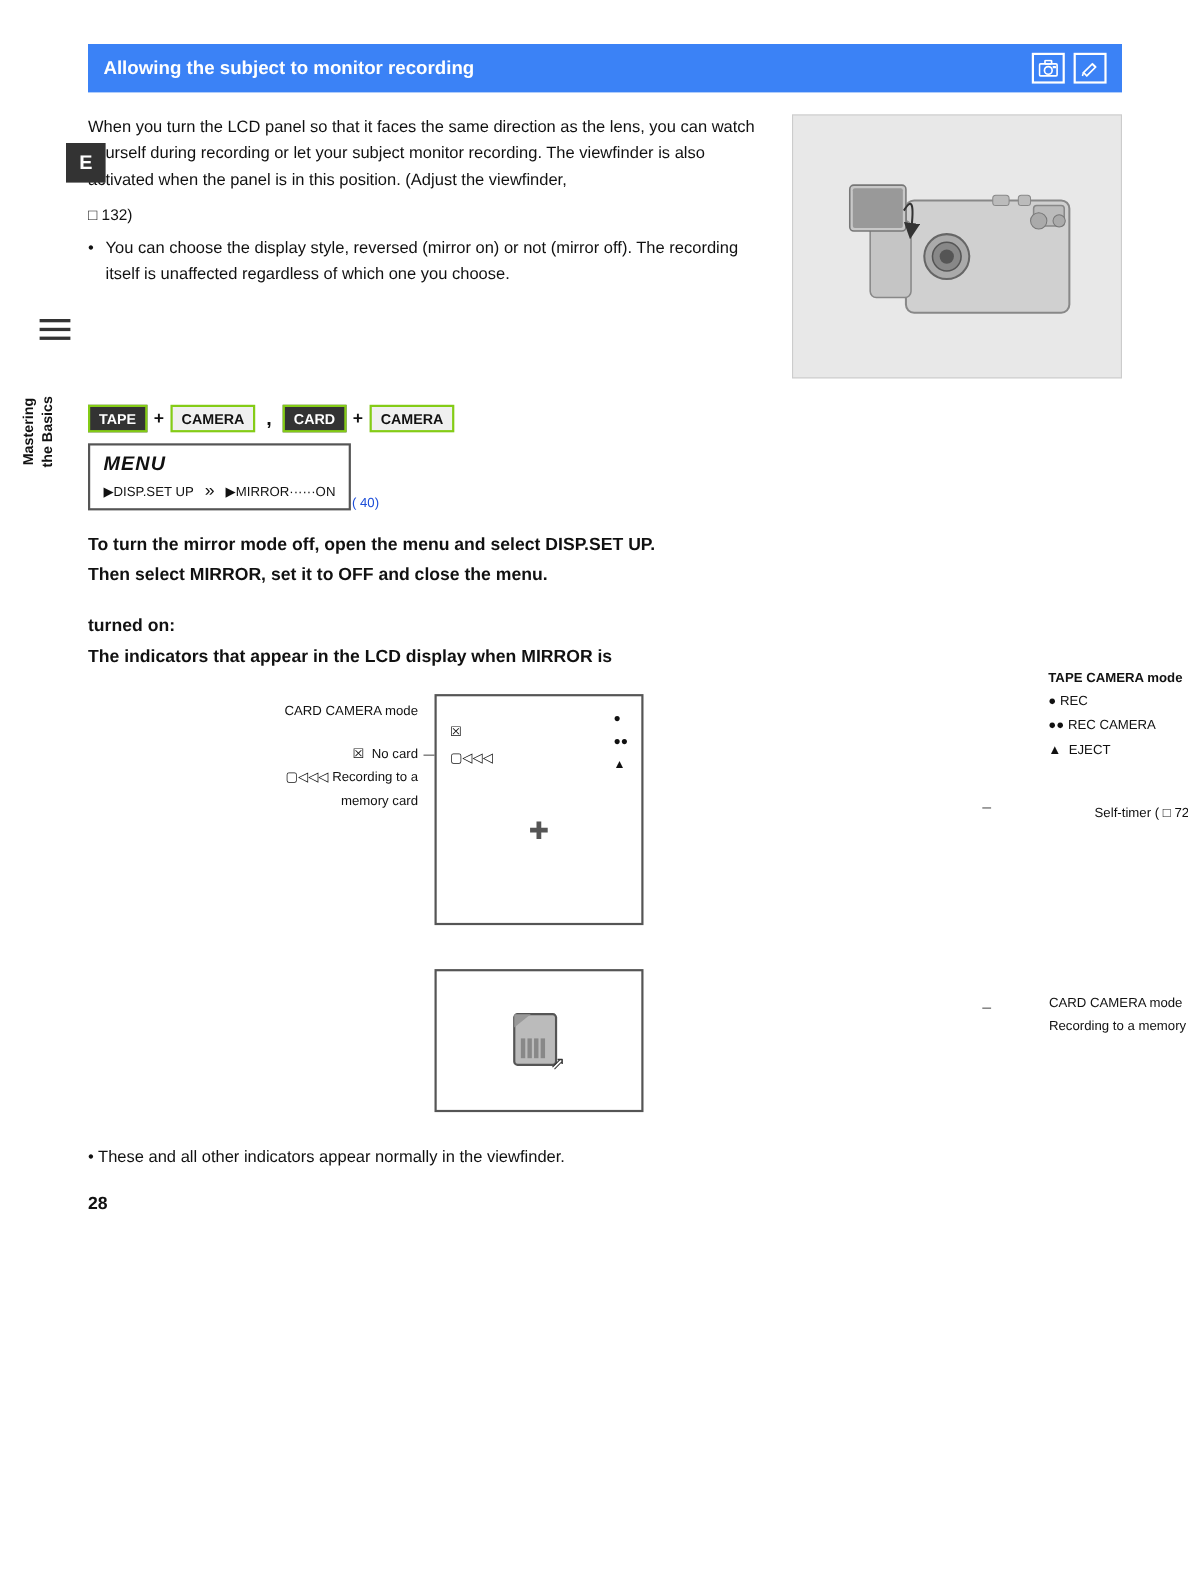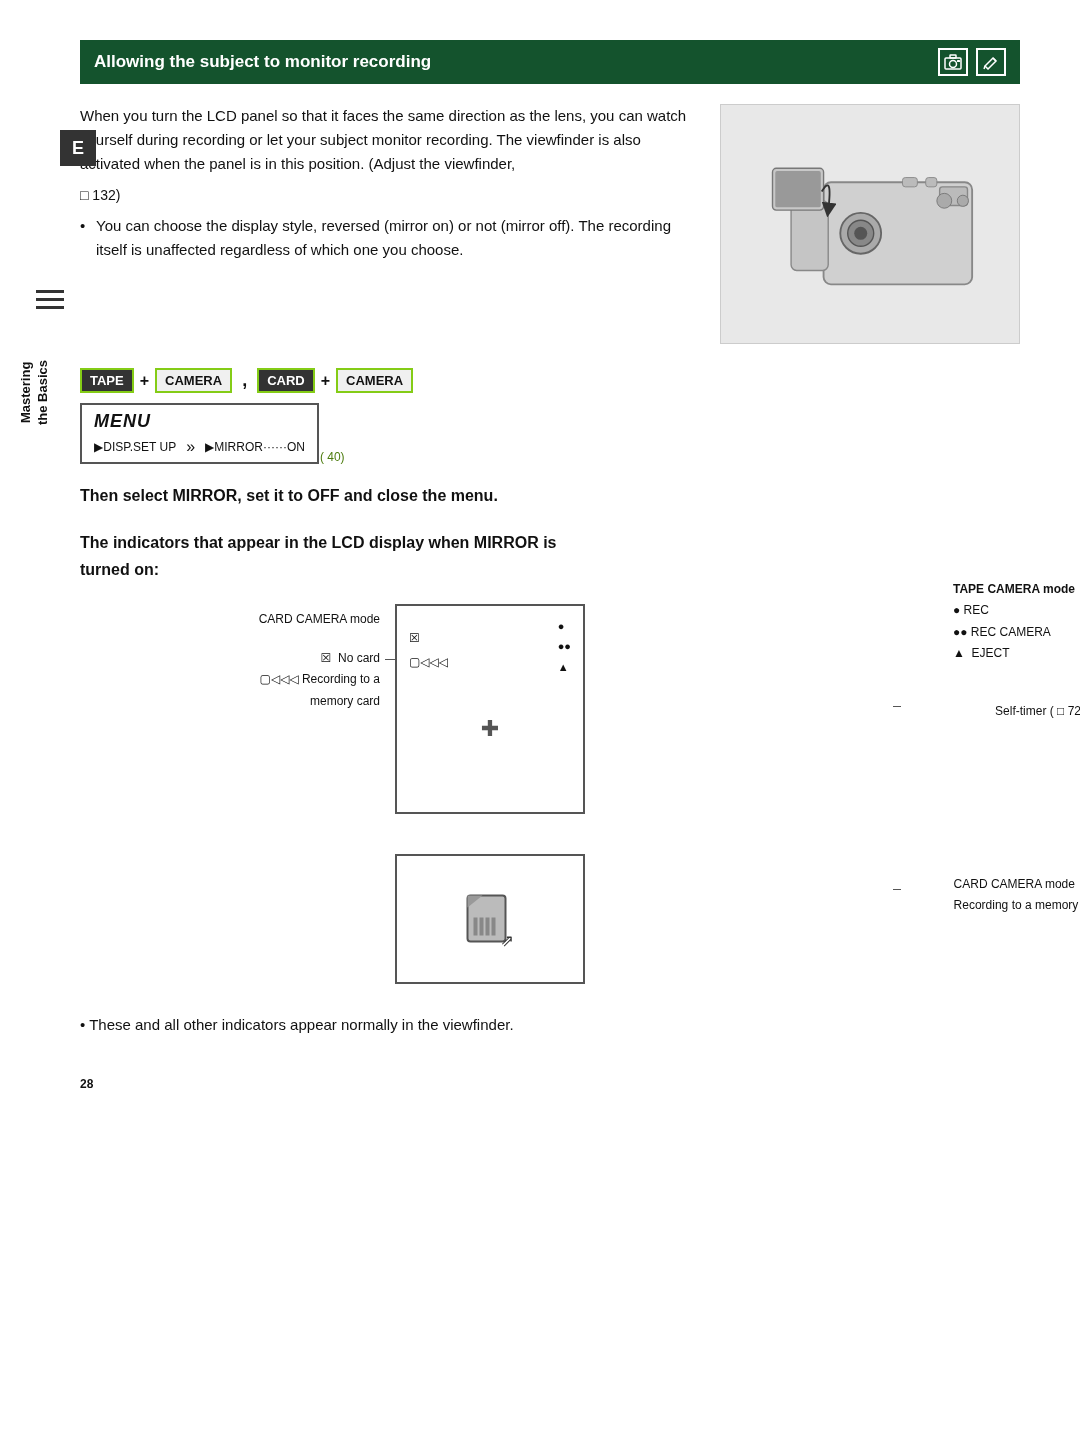--- a/index.html
+++ b/index.html
@@ -53,21 +53,21 @@
       color: white;
       font-size: 18px;
       font-weight: bold;
       display: flex;
       align-items: center;
       justify-content: center;
     }
 
     
     .header-bar {
-      background: #14532d;
+      background: #3b82f6;
       color: white;
       font-size: 17px;
       font-weight: bold;
       padding: 8px 14px;
       display: flex;
       align-items: center;
       justify-content: space-between;
       margin-left: 0;
       margin-bottom: 20px;
     }
@@ -161,21 +161,21 @@
       letter-spacing: 1px;
     }
     .menu-arrow-row {
       display: flex;
       align-items: center;
       gap: 10px;
       font-size: 12px;
     }
     .menu-ref {
       font-size: 12px;
-      color: #4d7c0f;
+      color: #1d4ed8;
     }
 
     
     .instruction-text {
       font-size: 16px;
       font-weight: bold;
       line-height: 1.7;
       margin: 16px 0 20px 0;
     }
 
@@ -198,23 +198,23 @@
     .bottom-note {
       font-size: 15px;
       margin-top: 32px;
     }
     .bottom-note::before {
       content: '• ';
     }
 
     
     .page-number {
-      font-size: 12px;
-      font-weight: bold;
-      margin-top: 44px;
+      font-size: 16px;
+      font-weight: bold;
+      margin-top: 26px;
     }
 
     
     .camera-svg {
       width: 260px;
       height: 210px;
     }
   </style>
 </head>
 <body>
@@ -310,26 +310,27 @@
     <div class="menu-arrow-row">
       <span>▶DISP.SET UP</span>
       <span style="font-size:16px;">»</span>
       <span>▶MIRROR······ON</span>
     </div>
   </div>
   <span class="menu-ref">( 40)</span>
 </div>
 
 <div class="instruction-text">
+  <div>To turn the mirror mode off, open the menu and select DISP.SET UP.</div>
   <div>Then select MIRROR, set it to OFF and close the menu.</div>
 </div>
 
 <div class="indicator-heading">
+  <div>turned on:</div>
   <div>The indicators that appear in the LCD display when MIRROR is</div>
-  <div>turned on:</div>
 </div>
 
 <div class="diagram-area">
 
   <div style="position:relative; margin-left:220px; margin-bottom:40px; width:500px;">
 
     <div style="position:absolute; left:-215px; top:8px; font-size:12px; text-align:right; width:200px;">
       <span>CARD CAMERA mode</span>
     </div>
     <div style="position:absolute; left:-215px; top:44px; font-size:12px; width:200px; text-align:right; line-height:1.8;">

